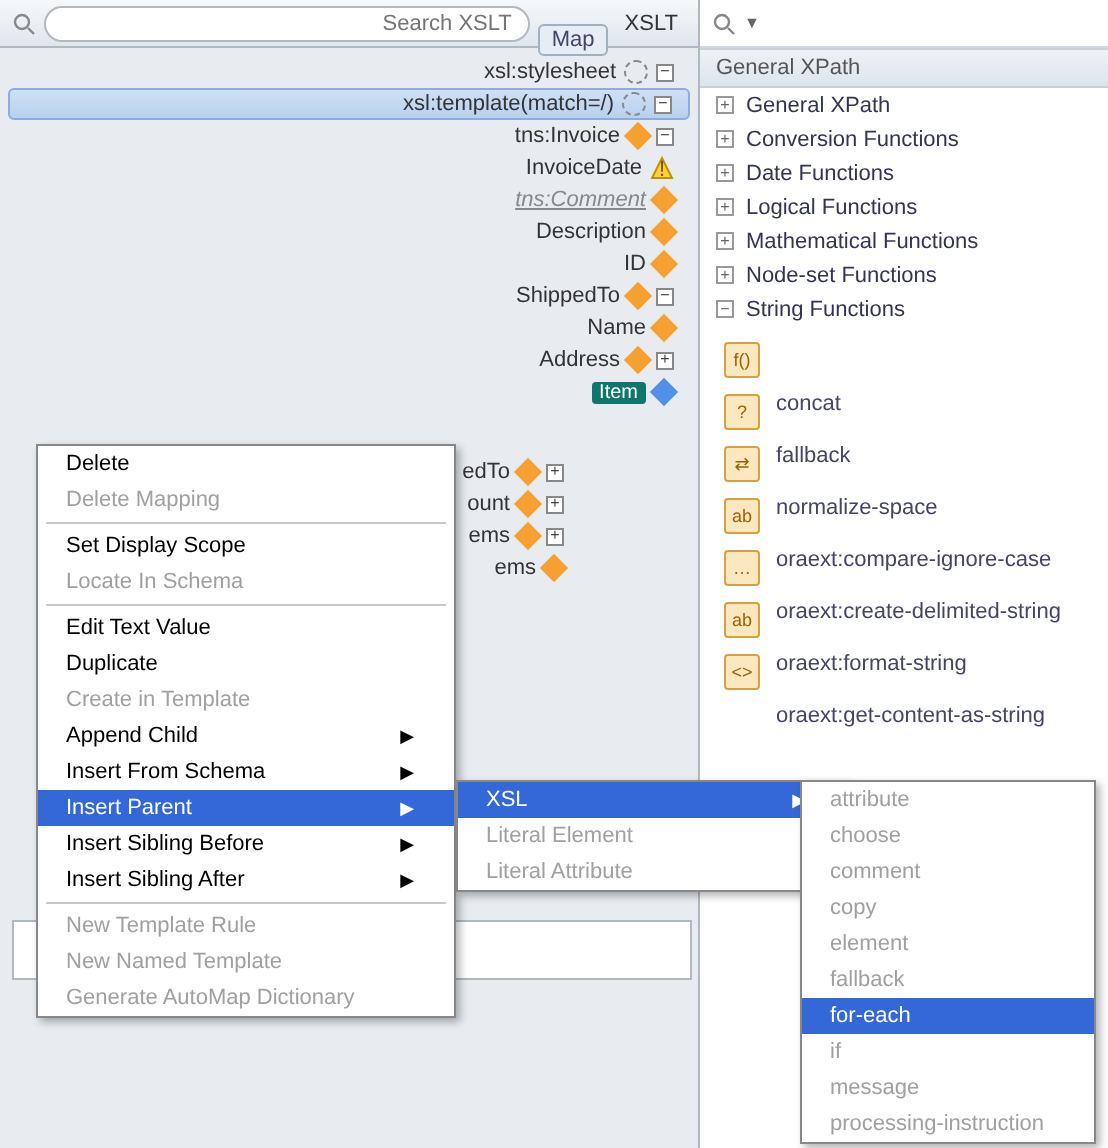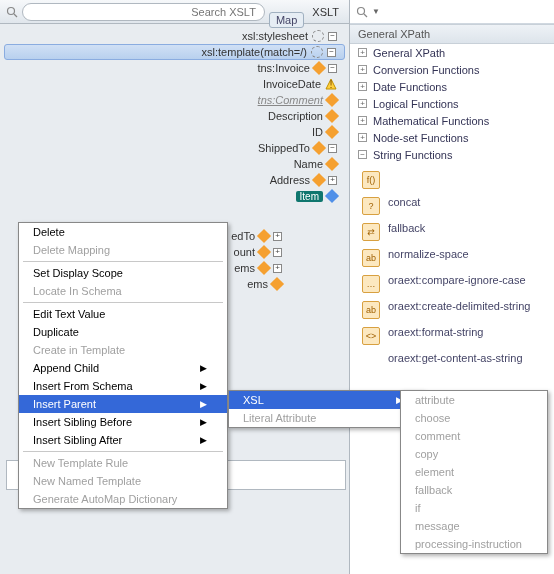--- a/index.html
+++ b/index.html
@@ -264,20 +264,23 @@
     <div class="menu-item disabled">
       <span>Generate AutoMap Dictionary</span>
     </div>
   </div>
 <div class="context-menu cm2" id="cm2">
     <div class="menu-item highlight">
       <span>XSL</span>
       <span class="submenu-arrow">▶</span>
     </div>
     <div class="menu-item disabled">
+      <span>Literal Element</span>
+    </div>
+    <div class="menu-item disabled">
       <span>Literal Attribute</span>
     </div>
   </div>
 <div class="context-menu cm3" id="cm3">
     <div class="menu-item disabled">
       <span>attribute</span>
     </div>
     <div class="menu-item disabled">
       <span>choose</span>
     </div>
@@ -285,20 +288,23 @@
       <span>comment</span>
     </div>
     <div class="menu-item disabled">
       <span>copy</span>
     </div>
     <div class="menu-item disabled">
       <span>element</span>
     </div>
     <div class="menu-item disabled">
       <span>fallback</span>
+    </div>
+    <div class="menu-item highlight">
+      <span>for-each</span>
     </div>
     <div class="menu-item disabled">
       <span>if</span>
     </div>
     <div class="menu-item disabled">
       <span>message</span>
     </div>
     <div class="menu-item disabled">
       <span>processing-instruction</span>
     </div>

